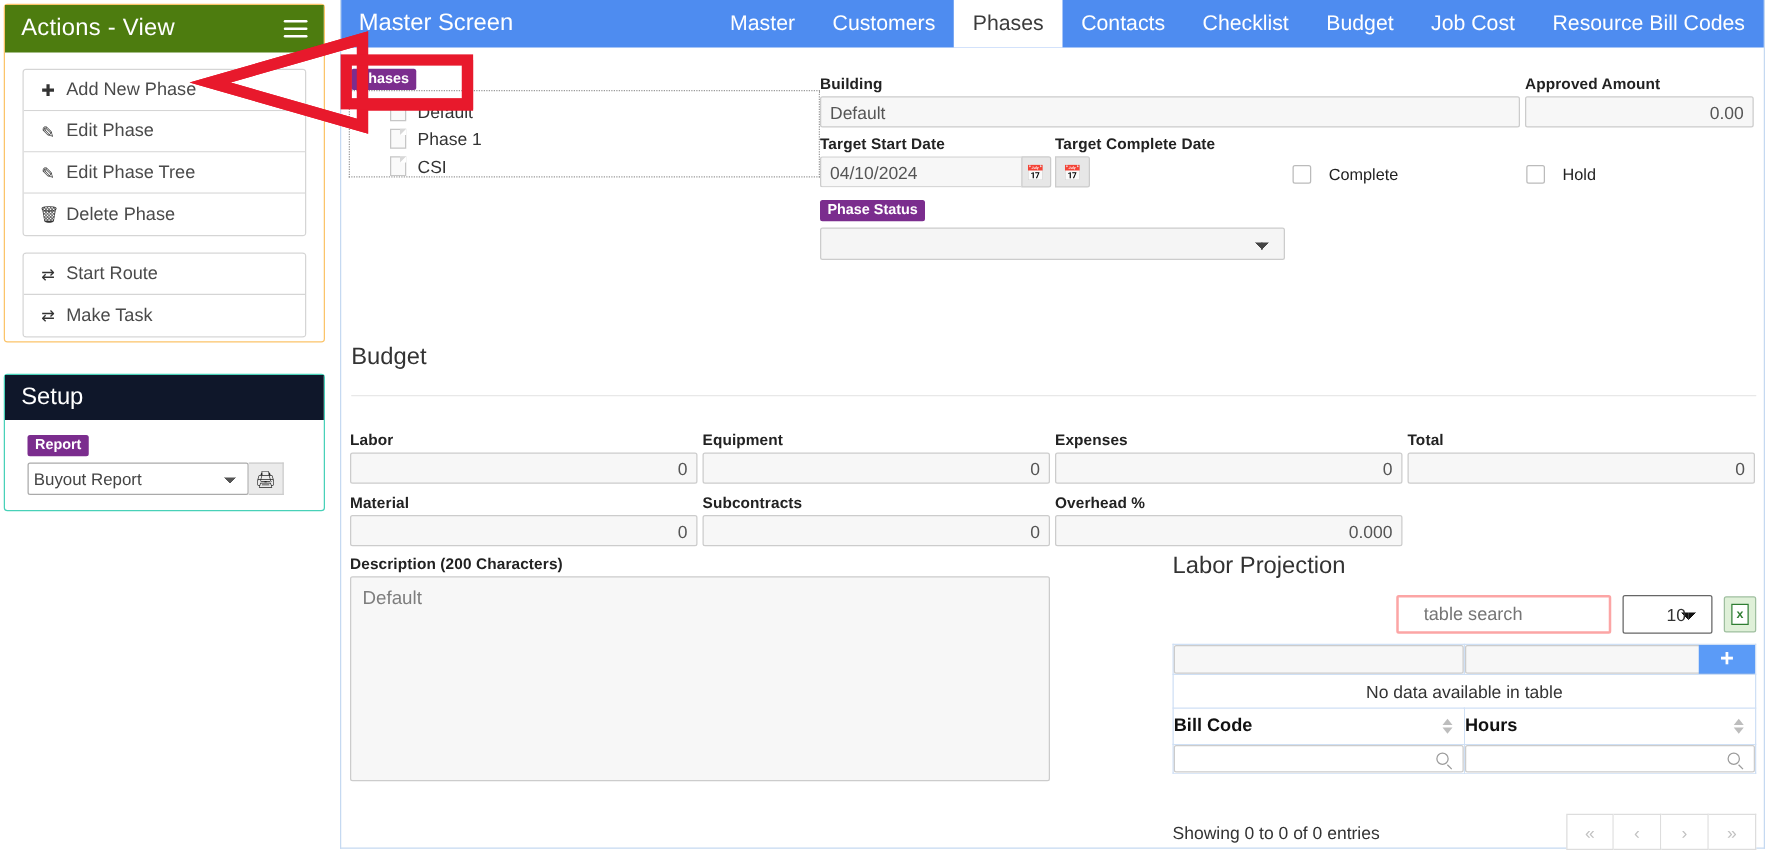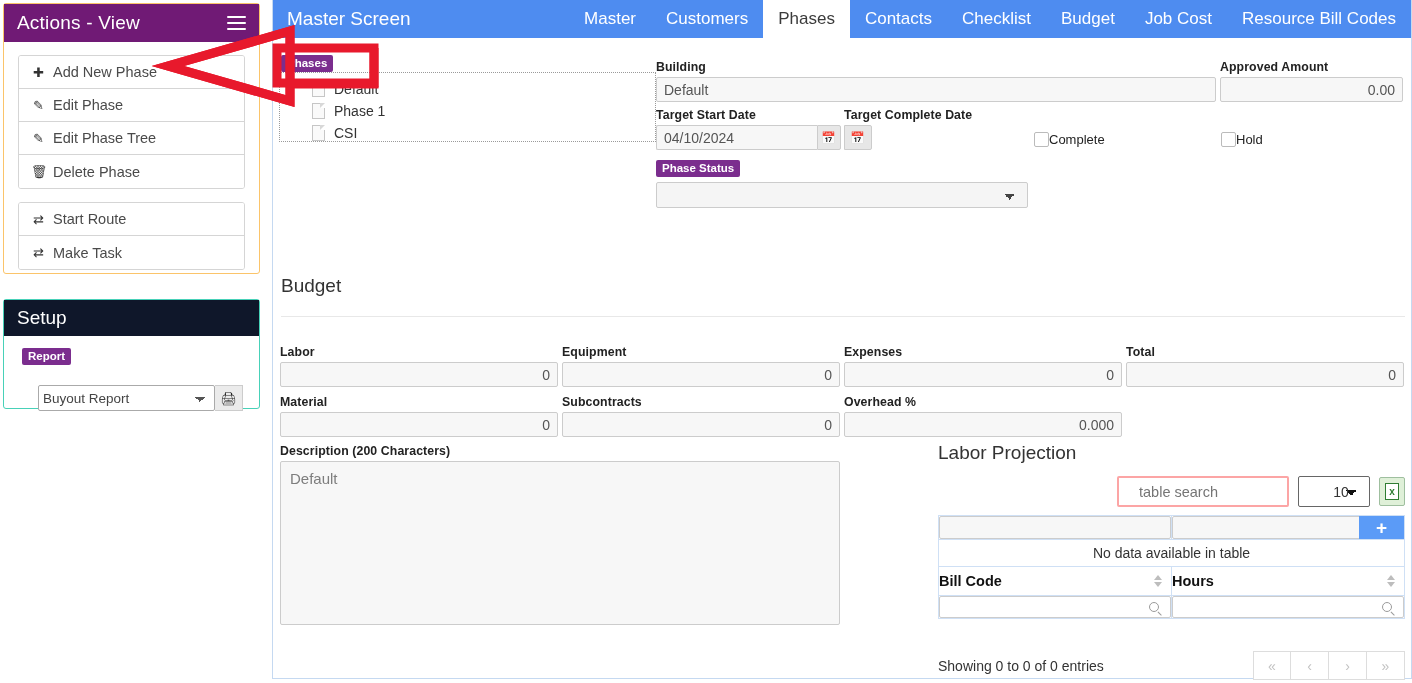--- a/index.html
+++ b/index.html
@@ -14,21 +14,21 @@
   #root { position: relative; width: 1412px; height: 683px; }
 
   
   #left-col { position: absolute; left: 0; top: 0; width: 262px; height: 683px; }
 
   .actions-panel {
     position: absolute; left: 3px; top: 3px; width: 257px; height: 271px;
     border: 1px solid #fbc46a; border-radius: 3px; background: #fff;
   }
   .actions-header {
-    height: 38px; background: #701a75; color: #fff;
+    height: 38px; background: #4d7c0f; color: #fff;
     display: flex; align-items: center; justify-content: space-between;
     padding: 0 13px 0 13px;
   }
   .actions-header .title { font-size: 19px; letter-spacing: .2px; }
   .hamburger { width: 19px; height: 14px; display: flex; flex-direction: column; justify-content: space-between; }
   .hamburger i { display: block; height: 2px; background: #fff; border-radius: 1px; }
 
   .btn-group { margin: 13px 14px 0 14px; border: 1px solid #d5d5d5; border-radius: 3px; overflow: hidden; background:#fff;}
   .list-btn {
     height: 33px; display: flex; align-items: center; gap: 7px;
@@ -122,21 +122,21 @@
   .date-btn {
     width: 28px; height: 25px; border: 1px solid #ccc; background: #e7e7e7;
     display: flex; align-items: center; justify-content: center;
     font-size: 12px; color: #333; cursor: pointer; border-radius: 0 2px 2px 0;
   }
 
   .chk {
     width: 15px; height: 15px; border: 1px solid #bbb; background: #fff;
     display: inline-block; vertical-align: middle; border-radius: 2px;
   }
-  .chk-row { display: flex; align-items: flex-end; gap: 0; font-size: 13px; color: #222; }
+  .chk-row { display: flex; align-items: flex-end; gap: 14px; font-size: 13px; color: #222; }
 
   .sel-wide {
     height: 26px; width: 100%; border: 1px solid #ccc; background: #f5f5f5;
     -webkit-appearance: none; appearance: none; border-radius: 2px;
     background-image: linear-gradient(45deg, transparent 50%, #444 50%), linear-gradient(135deg, #444 50%, transparent 50%);
     background-position: calc(100% - 17px) 11px, calc(100% - 12px) 11px;
     background-size: 6px 6px, 6px 6px; background-repeat: no-repeat;
     font-size: 13.5px; color: #444; padding: 0 6px;
   }
 
@@ -276,21 +276,21 @@
         </div>
       </div>
     </div>
 
     <div class="setup-panel">
       <div class="setup-header">
         <span>Setup</span>
       </div>
       <div style="padding:10px 0 0 18px;">
         <span class="tag-purple">Report</span>
-        <div class="report-row" style="margin-top:20px;justify-content:center;">
+        <div class="report-row" style="margin-top:5px;">
           <select class="sel" style="width:177px;">
             <option>Buyout Report</option>
           </select>
           <div class="print-btn">
             <span>🖨</span>
           </div>
         </div>
       </div>
     </div>
 

